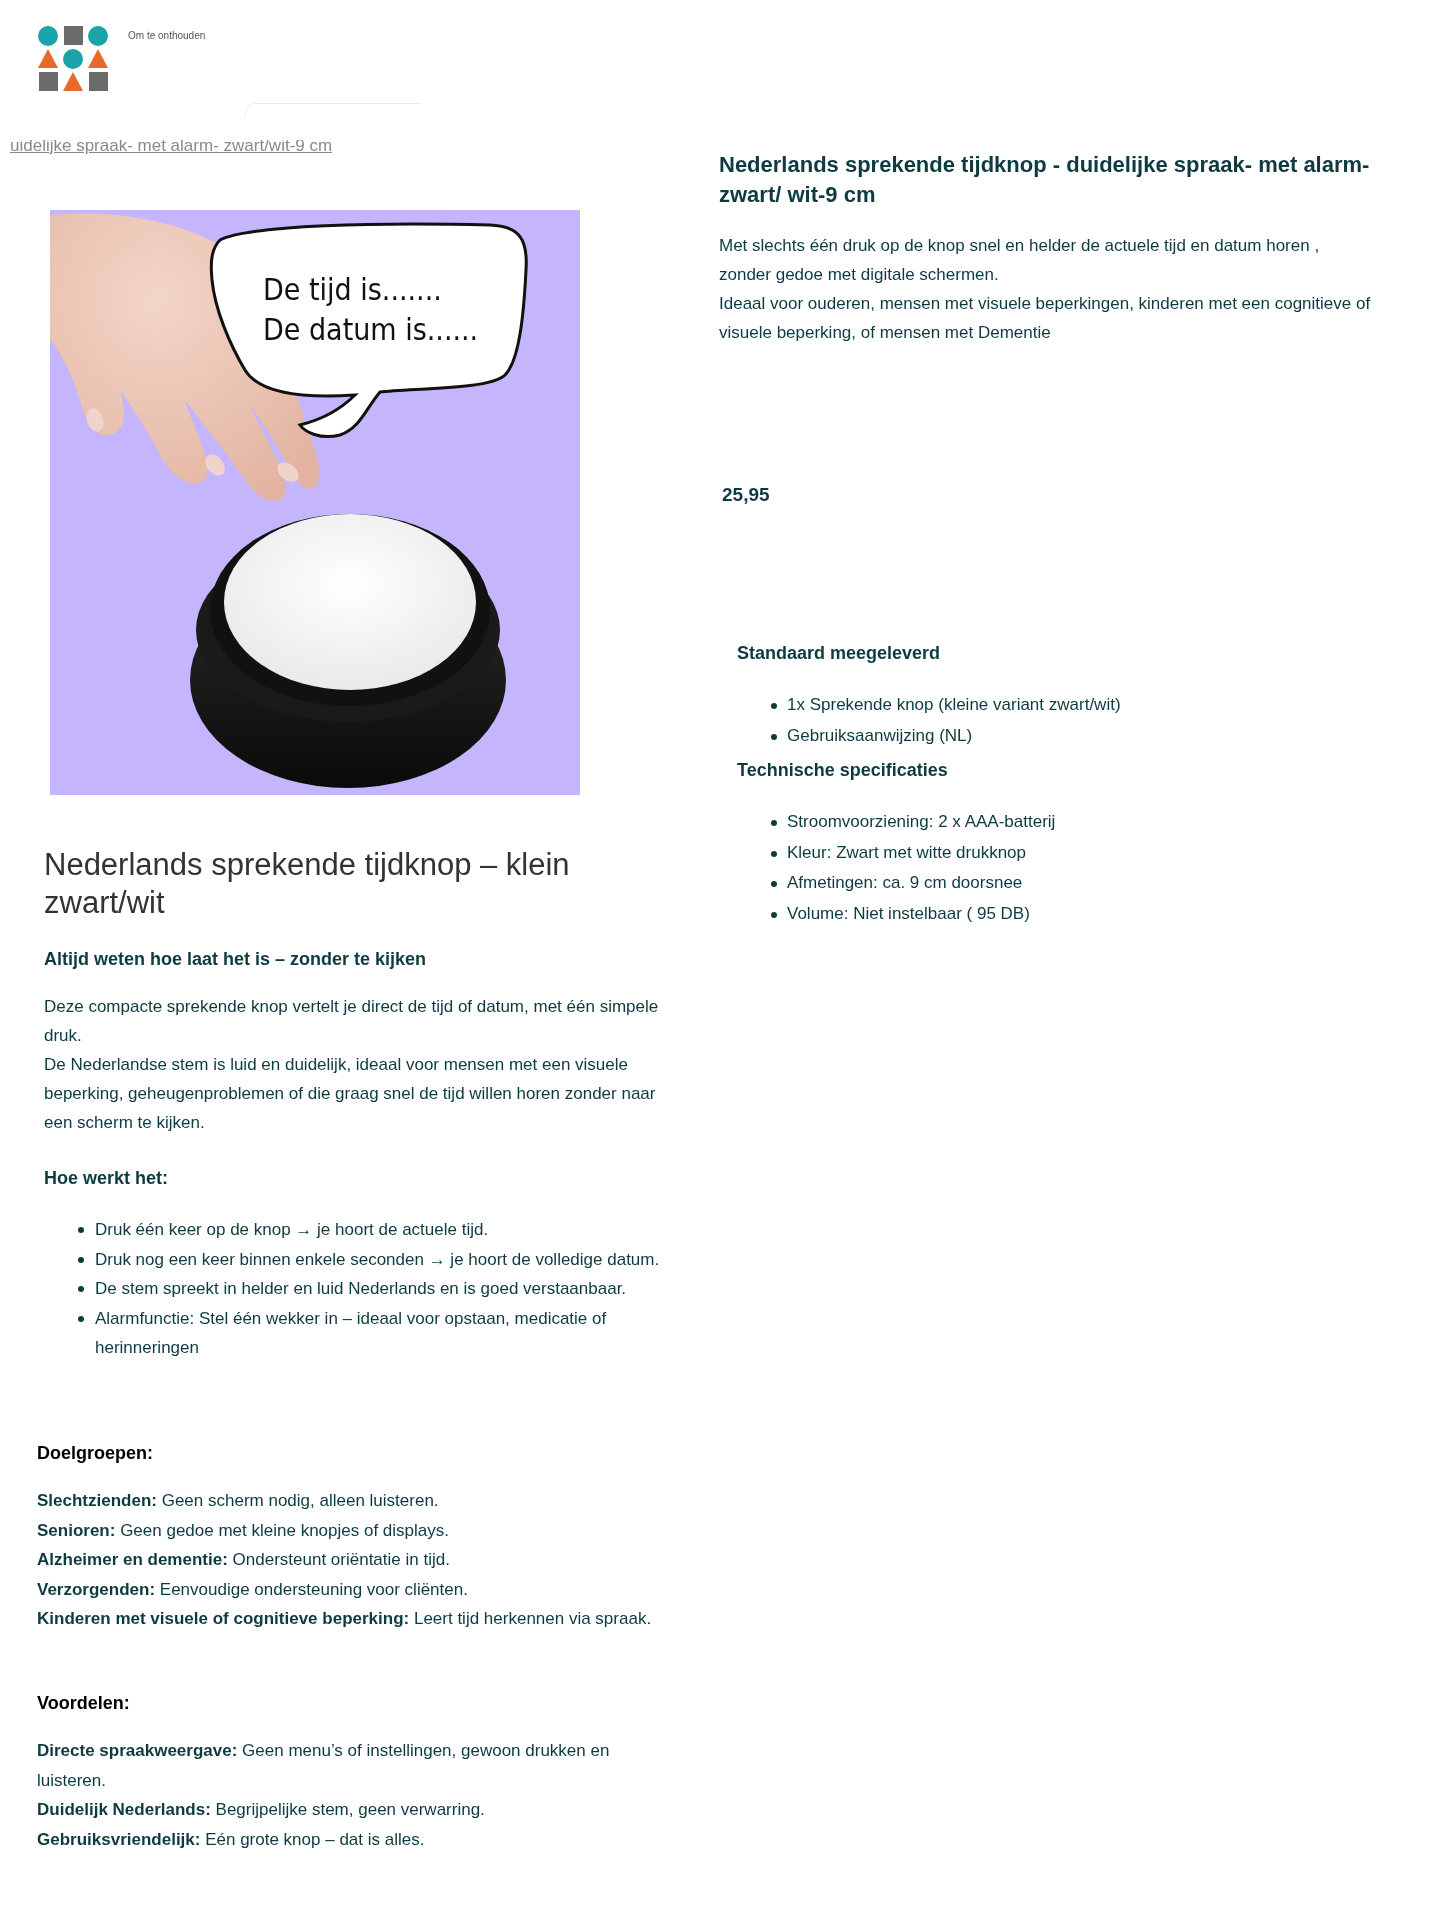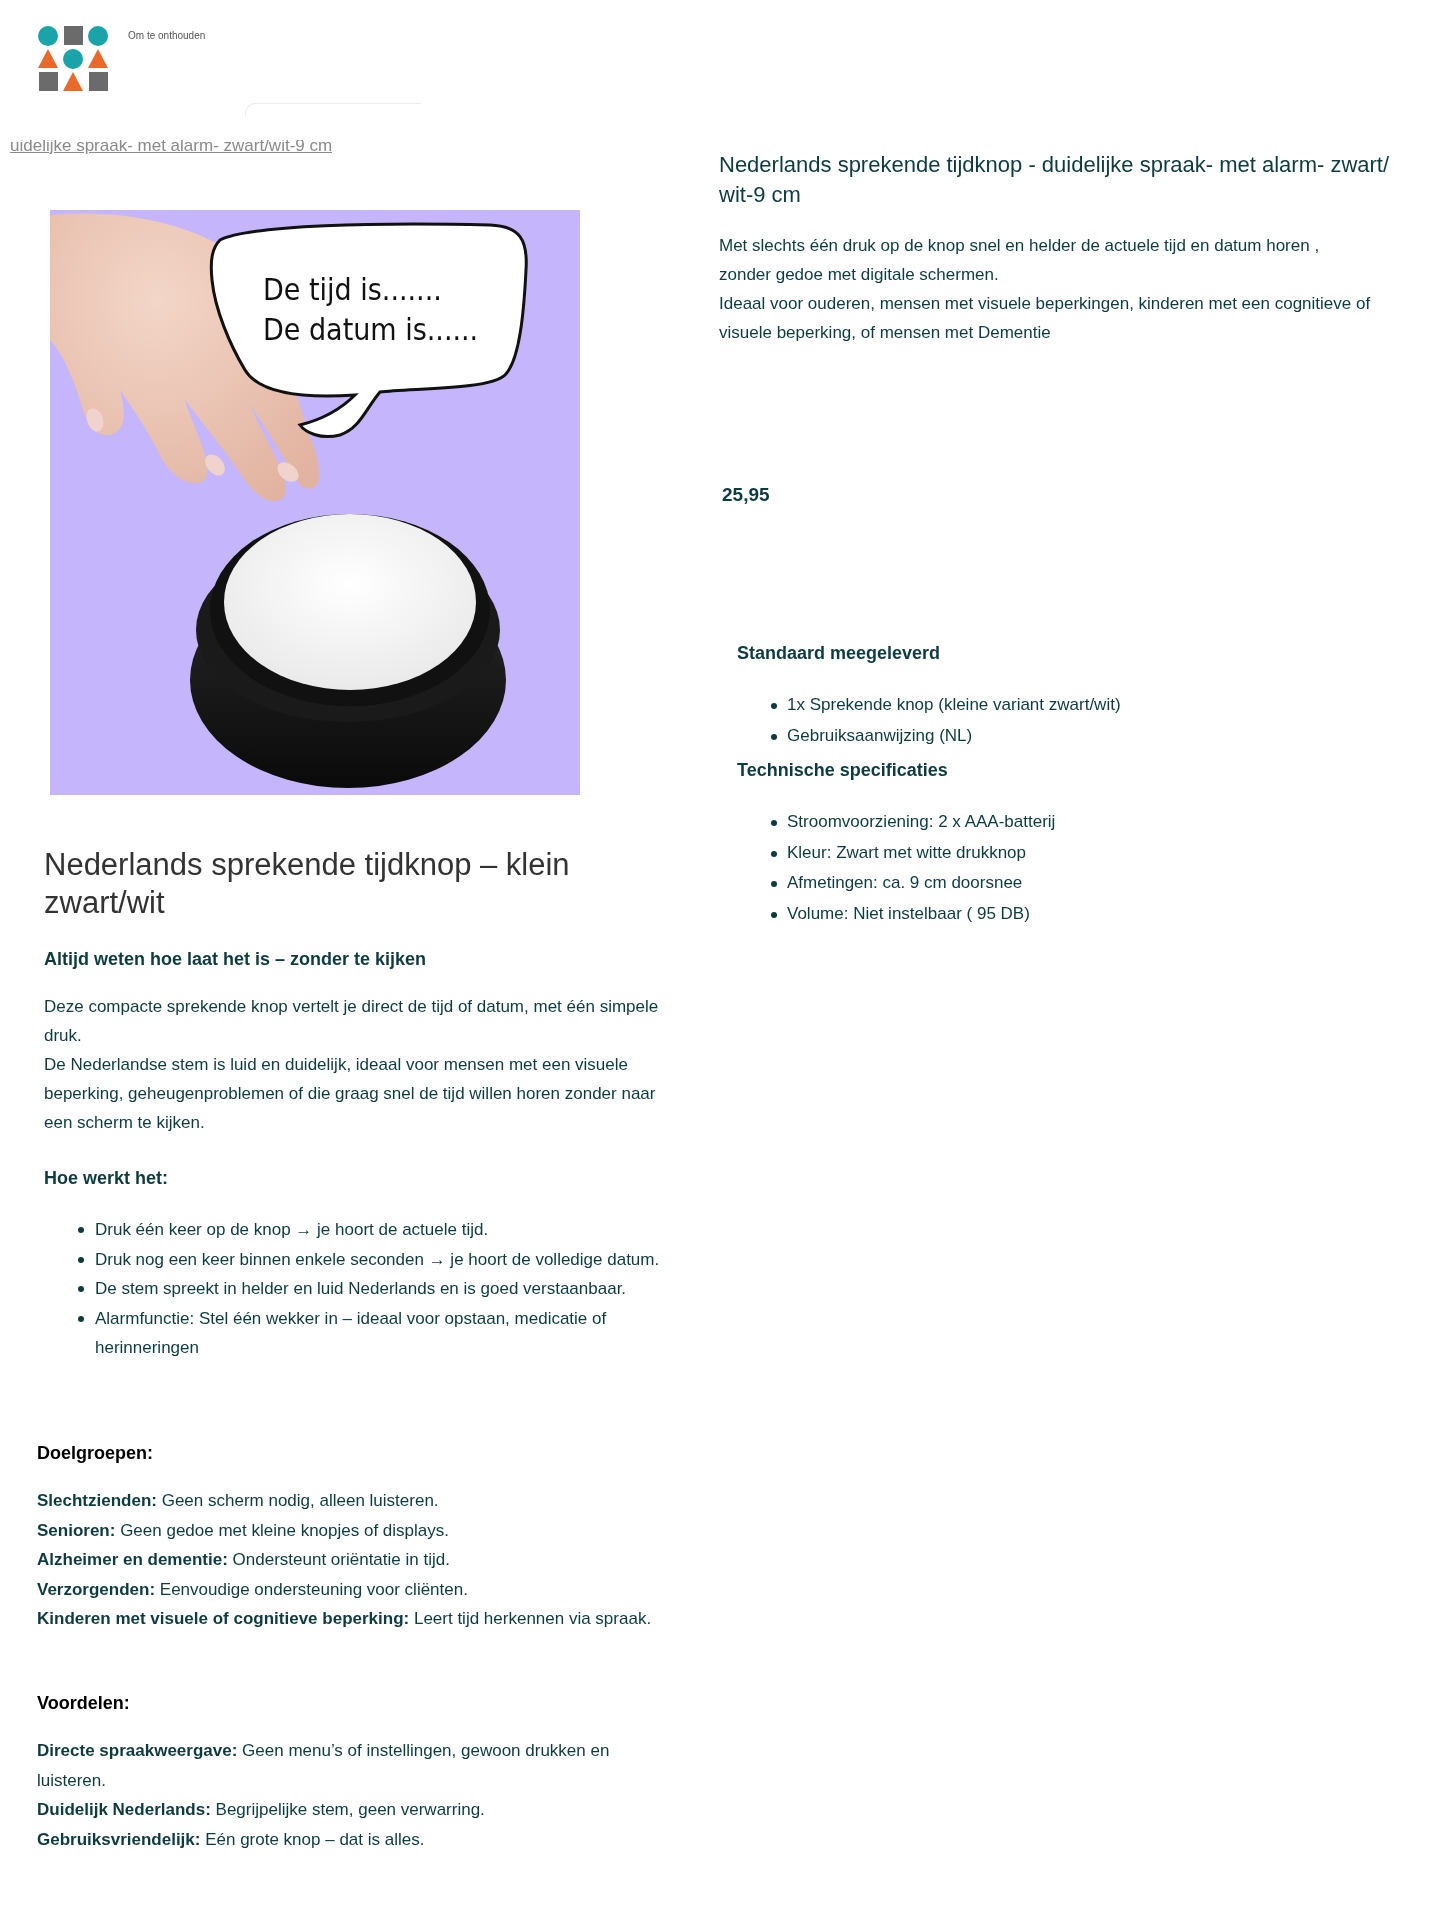--- a/index.html
+++ b/index.html
@@ -21,21 +21,21 @@
   .header-box { position: absolute; left: 245px; top: 103px; width: 176px; height: 14px; border: 1px solid #ececec; border-bottom: none; border-right: none; border-radius: 10px 0 0 0; }
 
   .breadcrumb { position: absolute; left: 10px; top: 140px; font-size: 17px; color: #8a8a8a; white-space: nowrap; overflow: hidden; height: 19px; line-height: 26px; text-decoration: underline; }
   .breadcrumb span { display: block; margin-top: -7px; }
 
   
   .product-image { position: absolute; left: 50px; top: 210px; width: 530px; height: 585px; overflow: hidden; background: #c4b5fd; }
 
   
   .info { position: absolute; left: 719px; top: 150px; width: 705px; }
-  .info-title { font-size: 22px; font-weight: normal; line-height: 30px; color: #0d3b40; }
+  .info-title { font-size: 22px; font-weight: bold; line-height: 30px; color: #0d3b40; }
   .info-desc { margin-top: 21px; font-size: 17px; line-height: 29px; color: #0d3b40; }
   .price { position: absolute; left: 722px; top: 484px; font-size: 19px; font-weight: bold; color: #0d3b40; }
 
   .specs { position: absolute; left: 737px; top: 640px; width: 680px; }
   .spec-heading { font-size: 18px; font-weight: bold; color: #0d3b40; line-height: 26px; }
   .spec-list { list-style: none; margin: 24px 0 6px 34px; }
   .spec-list li { position: relative; font-size: 17px; line-height: 30.5px; padding-left: 16px; color: #0d3b40; }
   .spec-list li::before { content: ""; position: absolute; left: 0; top: 13px; width: 6px; height: 6px; border-radius: 50%; background: #0d3b40; }
 
   

